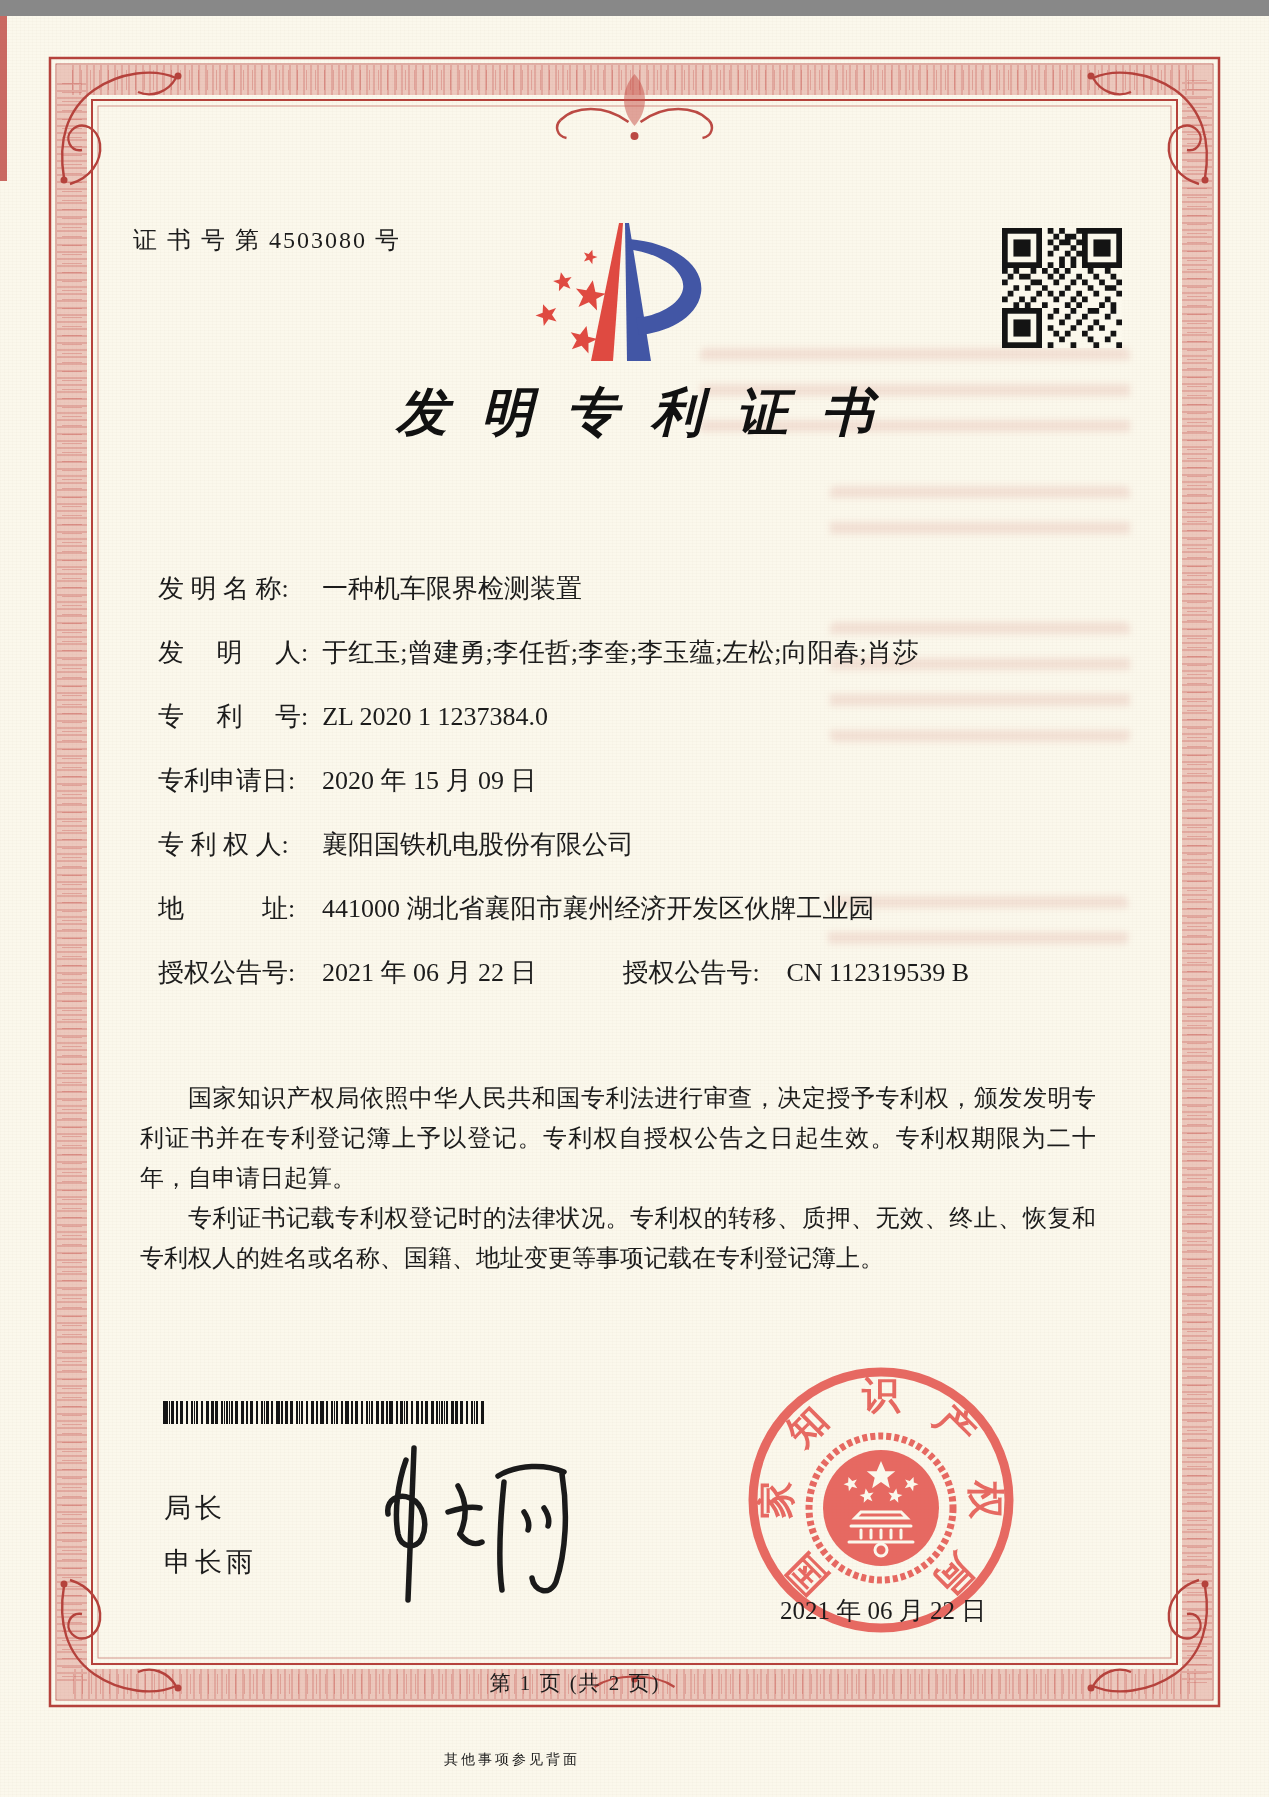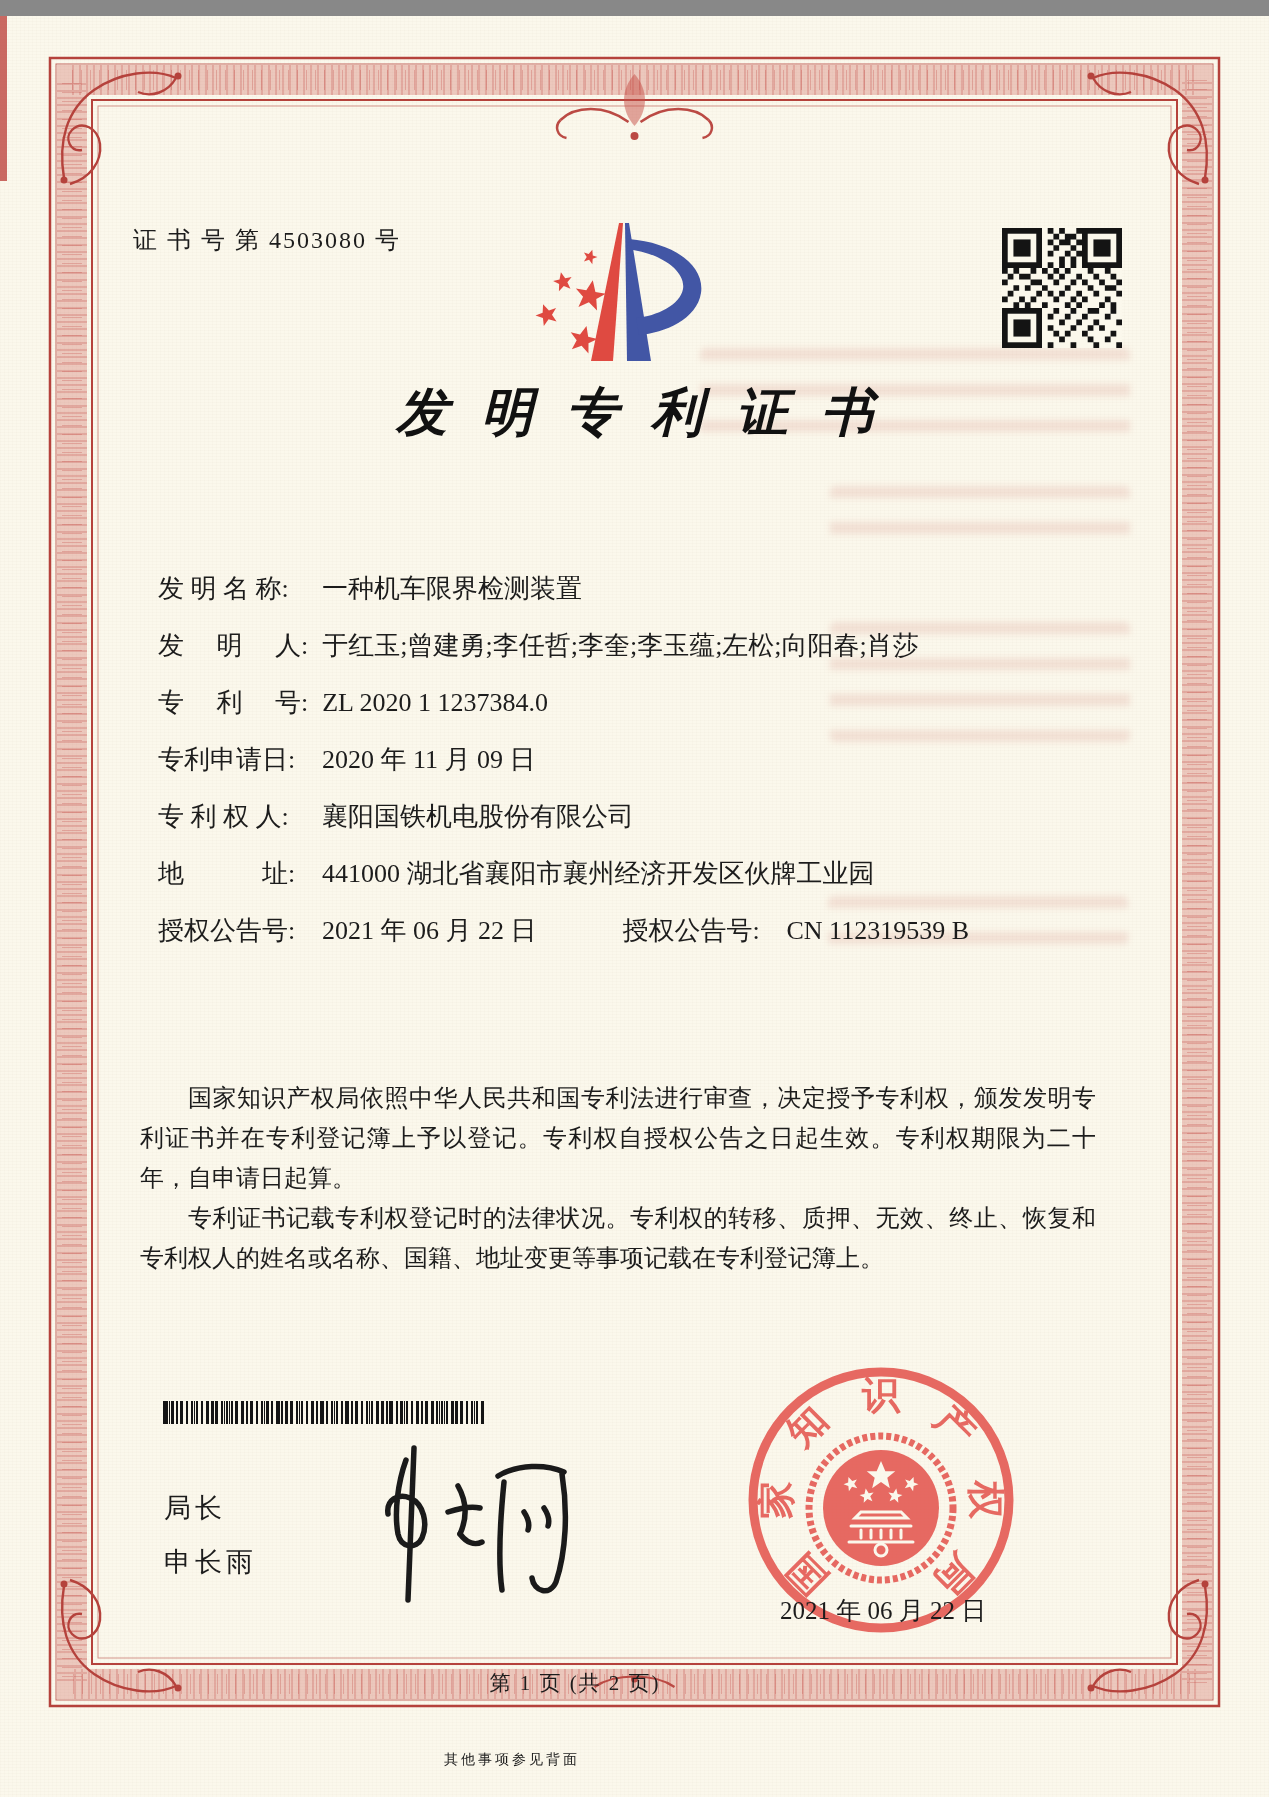--- a/index.html
+++ b/index.html
@@ -33,21 +33,21 @@
   .qr{left:1002px;top:212px;}
   
   .title{
     left:0;top:362px;width:100%;
     text-align:center;font-size:52px;font-weight:700;
     letter-spacing:33px;text-indent:33px;color:#111;
     margin:0;
     font-style:italic;
   }
   
-  .fields{left:158px;top:556px;display:flex;flex-direction:column;gap:23px;}
+  .fields{left:158px;top:556px;display:flex;flex-direction:column;gap:30px;}
   .frow{display:flex;align-items:baseline;font-size:26px;line-height:34px;white-space:nowrap;}
   .flabel{display:inline-block;min-width:150px;}
   .fvalue{margin-left:14px;}
   .fpair2{margin-left:86px;}
   
   .paras{left:140px;top:1062px;width:956px;font-size:24px;line-height:40px;text-align:justify;}
   .paras p{margin:0;text-indent:2em;}
   
   .barcode{
     left:163px;top:1385px;width:315px;height:23px;
@@ -182,21 +182,21 @@
     <div class="frow">
       <span class="flabel">发　 明　 人:</span>
       <span class="fvalue">于红玉;曾建勇;李任哲;李奎;李玉蕴;左松;向阳春;肖莎</span>
     </div>
     <div class="frow">
       <span class="flabel">专　 利　 号:</span>
       <span class="fvalue">ZL 2020 1 1237384.0</span>
     </div>
     <div class="frow">
       <span class="flabel">专利申请日:</span>
-      <span class="fvalue">2020 年 11 月 09 日</span>
+      <span class="fvalue">2020 年 15 月 09 日</span>
     </div>
     <div class="frow">
       <span class="flabel">专 利 权 人:</span>
       <span class="fvalue">襄阳国铁机电股份有限公司</span>
     </div>
     <div class="frow">
       <span class="flabel">地　　　址:</span>
       <span class="fvalue">441000 湖北省襄阳市襄州经济开发区伙牌工业园</span>
     </div>
     <div class="frow">

